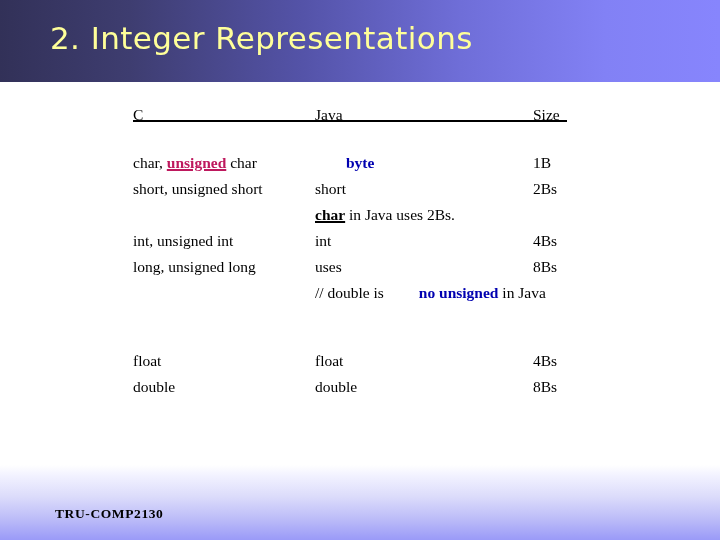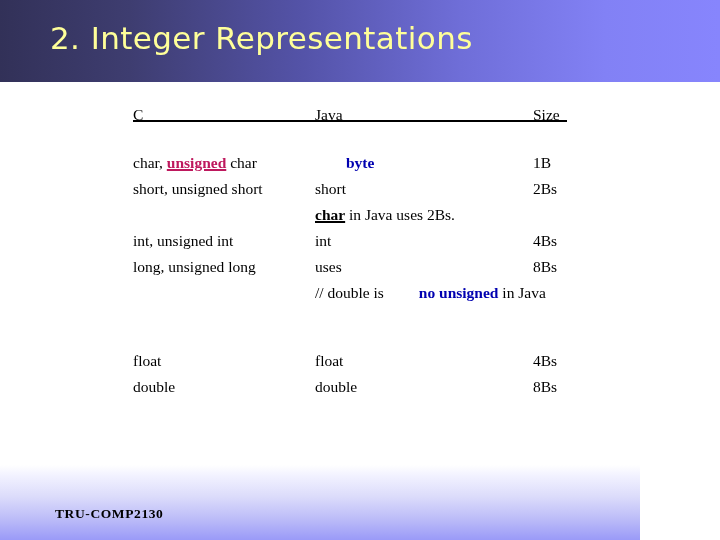--- a/index.html
+++ b/index.html
@@ -106,21 +106,21 @@
     font-weight: bold;
     text-decoration: underline;
     text-decoration-thickness: 2px;
   }
 
   
   #footer {
     position: absolute;
     left: 0;
     top: 465px;
-    width: 640px;
+    width: 720px;
     height: 75px;
     background: linear-gradient(to bottom, #ffffff 0%, #f2f2ff 14%, #dcdcfb 42%, #bcbcf8 72%, #9a9af8 100%);
   }
   #footer-left {
     position: absolute;
     left: 55px;
     top: 41px;
     font-size: 13.5px;
     font-weight: bold;
     color: #000000;

